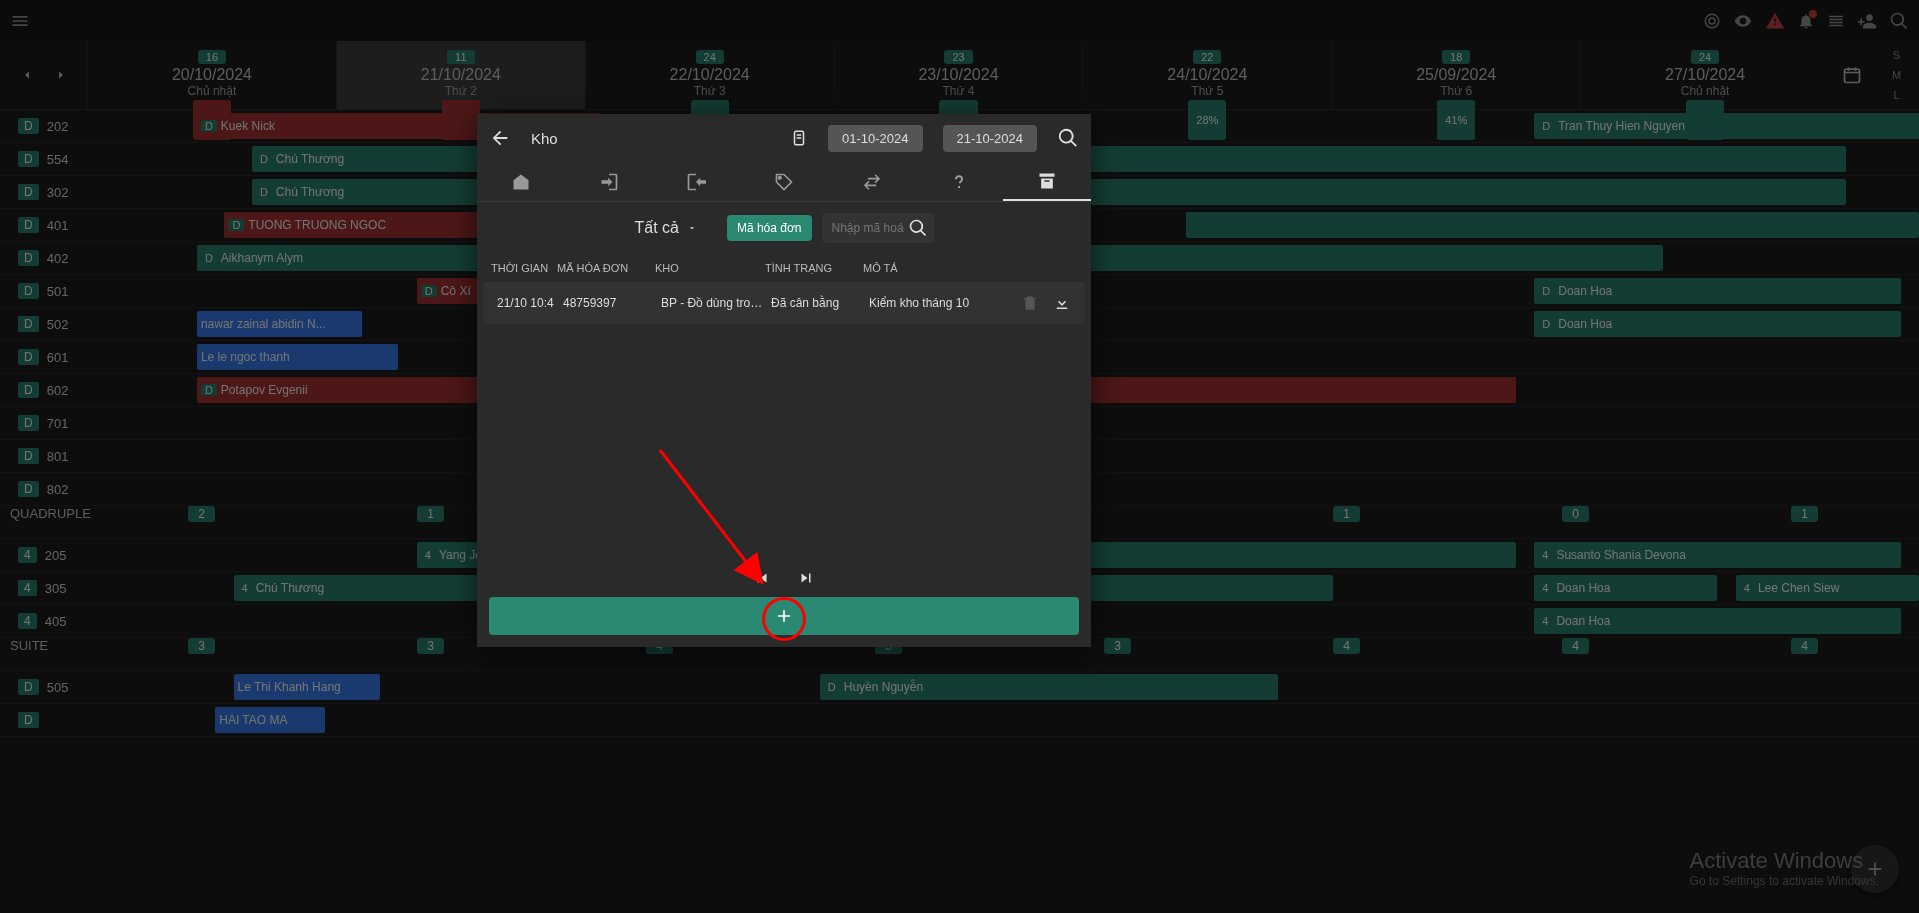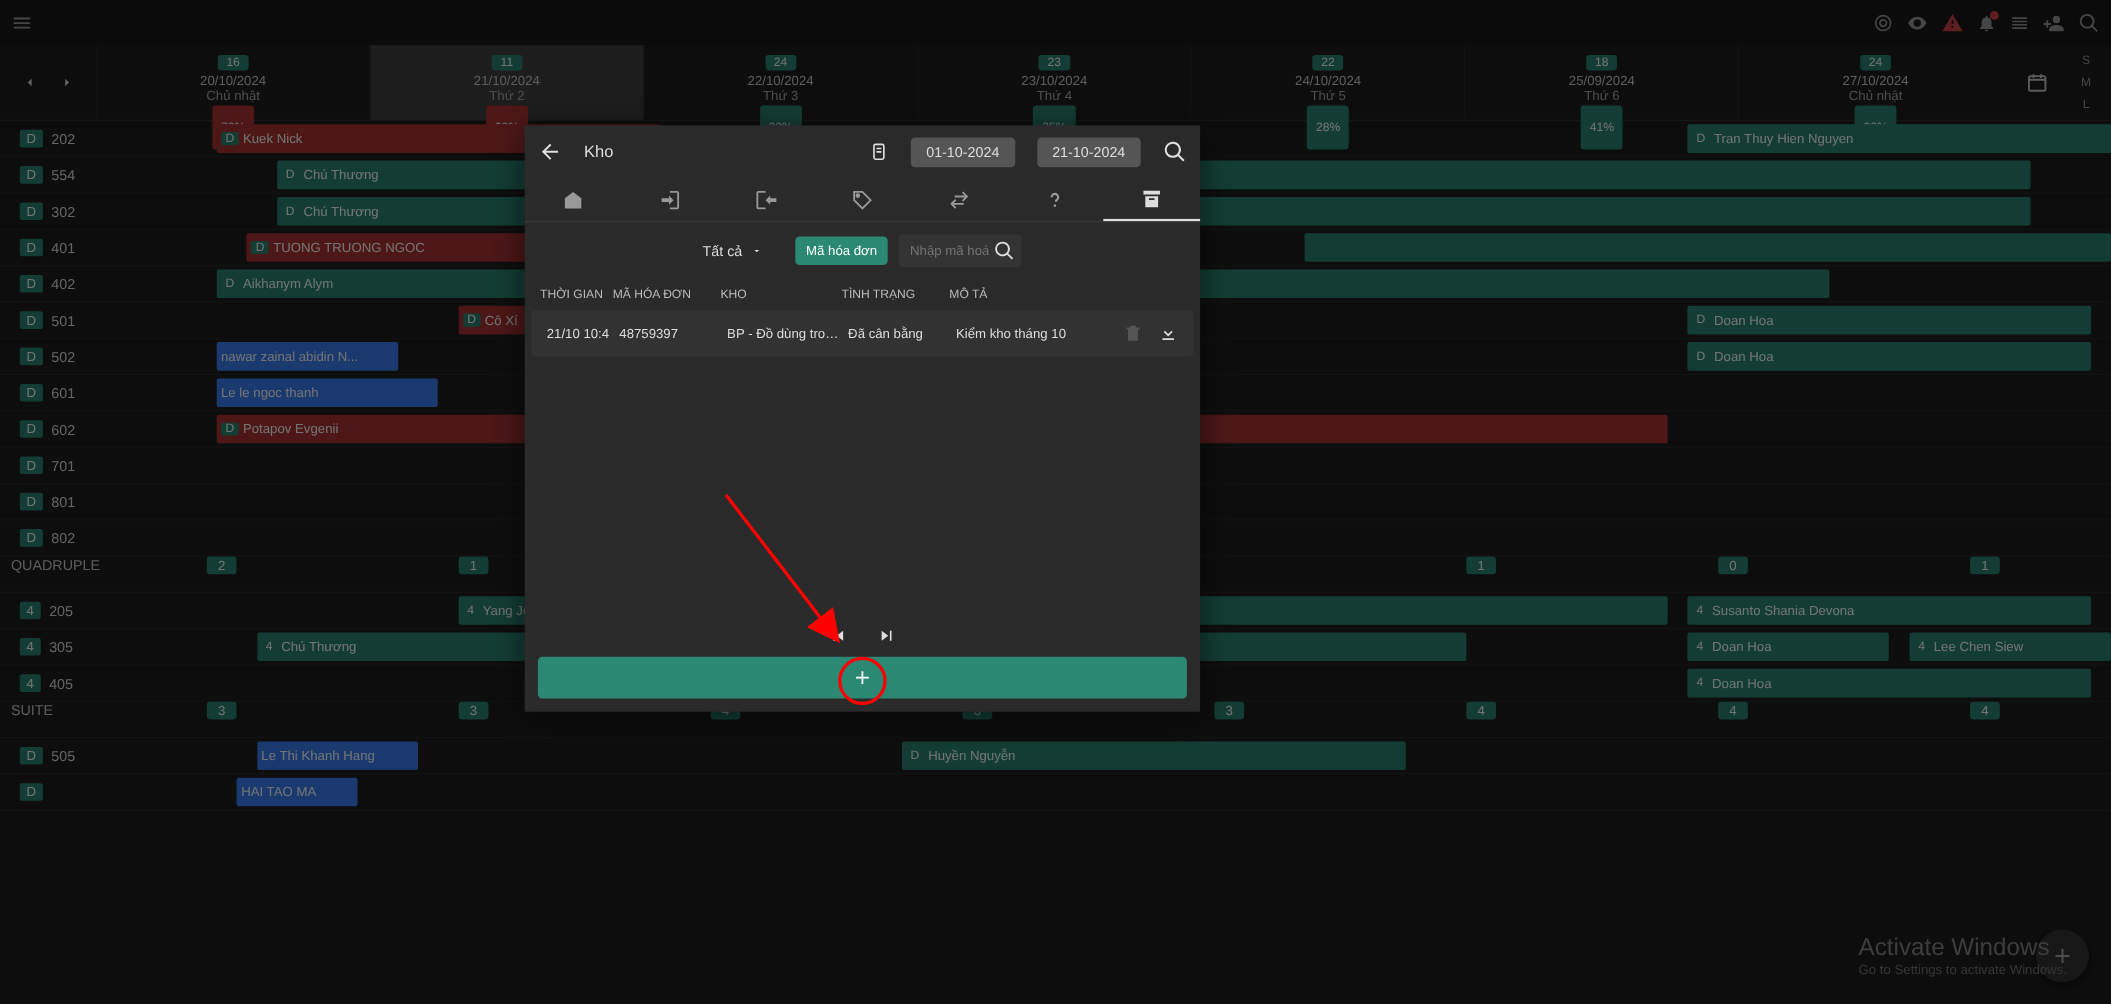--- a/index.html
+++ b/index.html
@@ -11,21 +11,21 @@
 .topbar-icon.warn{color:#c44}
 .bell-dot{position:absolute;top:-2px;right:-2px;width:8px;height:8px;background:#c44;border-radius:50%}
 .calendar-area{position:absolute;top:41px;left:0;right:0;bottom:0;display:flex;flex-direction:column}
 .date-header{display:flex;height:69px;border-bottom:1px solid #333}
 .nav-btns{width:87px;display:flex;align-items:center;justify-content:center;gap:20px;flex-shrink:0}
 .nav-arrow{font-size:18px;cursor:pointer;color:#ddd}
 .date-cols{display:flex;flex:1}
 .date-col{flex:1;text-align:center;padding:6px 0;position:relative;border-left:1px solid #2a2a2a}
 .date-col.selected{background:#404040}
 .badge{display:inline-block;background:#2a8873;color:#fff;padding:1px 8px;border-radius:3px;font-size:11px;margin-bottom:2px}
-.date-text{font-size:12px;color:#ccc}
+.date-text{font-size:16px;color:#ccc}
 .day-text{font-size:12px;color:#aaa}
 .pct-badge{display:inline-block;padding:14px 8px;border-radius:3px;font-size:11px;color:#fff;margin-top:2px}
 .pct-green{background:#2a8873}
 .pct-red{background:#a33}
 .right-side-btns{width:45px;flex-shrink:0;display:flex;flex-direction:column;align-items:center;justify-content:space-around;font-size:11px;color:#999;padding:4px 0}
 .cal-icon-btn{width:45px;display:flex;align-items:center;justify-content:center;flex-shrink:0}
 .grid-body{flex:1;overflow:auto}
 .room-row{display:flex;height:33px;align-items:center;border-bottom:1px solid #2a2a2a}
 .room-label{width:87px;display:flex;align-items:center;gap:8px;padding-left:18px;flex-shrink:0}
 .room-badge{background:#2a8873;color:#fff;padding:1px 6px;border-radius:2px;font-size:12px}
@@ -45,21 +45,21 @@
 .modal{position:absolute;left:477px;top:114px;width:614px;height:533px;background:#2a2a2a;z-index:20;display:flex;flex-direction:column;box-shadow:0 5px 30px rgba(0,0,0,0.6)}
 .modal-header{height:48px;display:flex;align-items:center;padding:0 12px;gap:20px}
 .back-icon{font-size:20px;cursor:pointer;color:#ddd}
 .modal-title{font-size:15px;flex:1}
 .date-chip{background:#555;padding:6px 14px;border-radius:4px;font-size:13px;cursor:pointer}
 .search-mag{color:#ddd;font-size:20px;cursor:pointer}
 .modal-tabs{height:40px;display:flex;border-bottom:1px solid #3a3a3a}
 .tab{flex:1;display:flex;align-items:center;justify-content:center;cursor:pointer;color:#999;font-size:18px}
 .tab.active{border-bottom:2px solid #ddd;color:#ddd}
 .filter-row{height:52px;display:flex;align-items:center;justify-content:center;gap:10px;padding:0 20px}
-.filter-select{display:flex;align-items:center;gap:8px;font-size:13px;color:#ddd;cursor:pointer;margin-right:20px}
+.filter-select{display:flex;align-items:center;gap:8px;font-size:16px;color:#ddd;cursor:pointer;margin-right:20px}
 .btn-primary{background:#2a8873;color:#fff;padding:6px 10px;border-radius:4px;font-size:12px;text-align:center;cursor:pointer}
 .input-wrap{display:flex;align-items:center;background:#333;border-radius:4px;padding:0 6px}
 .input-wrap input{background:transparent;border:none;color:#ddd;padding:8px 4px;font-size:12px;width:80px;outline:none}
 .table-head{display:flex;padding:8px 14px;font-size:11px;color:#bbb;gap:8px}
 .th-time{width:58px}
 .th-code{width:90px}
 .th-kho{width:102px}
 .th-status{width:90px}
 .th-desc{flex:1}
 .table-row{display:flex;padding:12px 14px;font-size:12px;color:#ddd;background:#323232;gap:8px;align-items:center;border-radius:4px;margin:0 6px}

